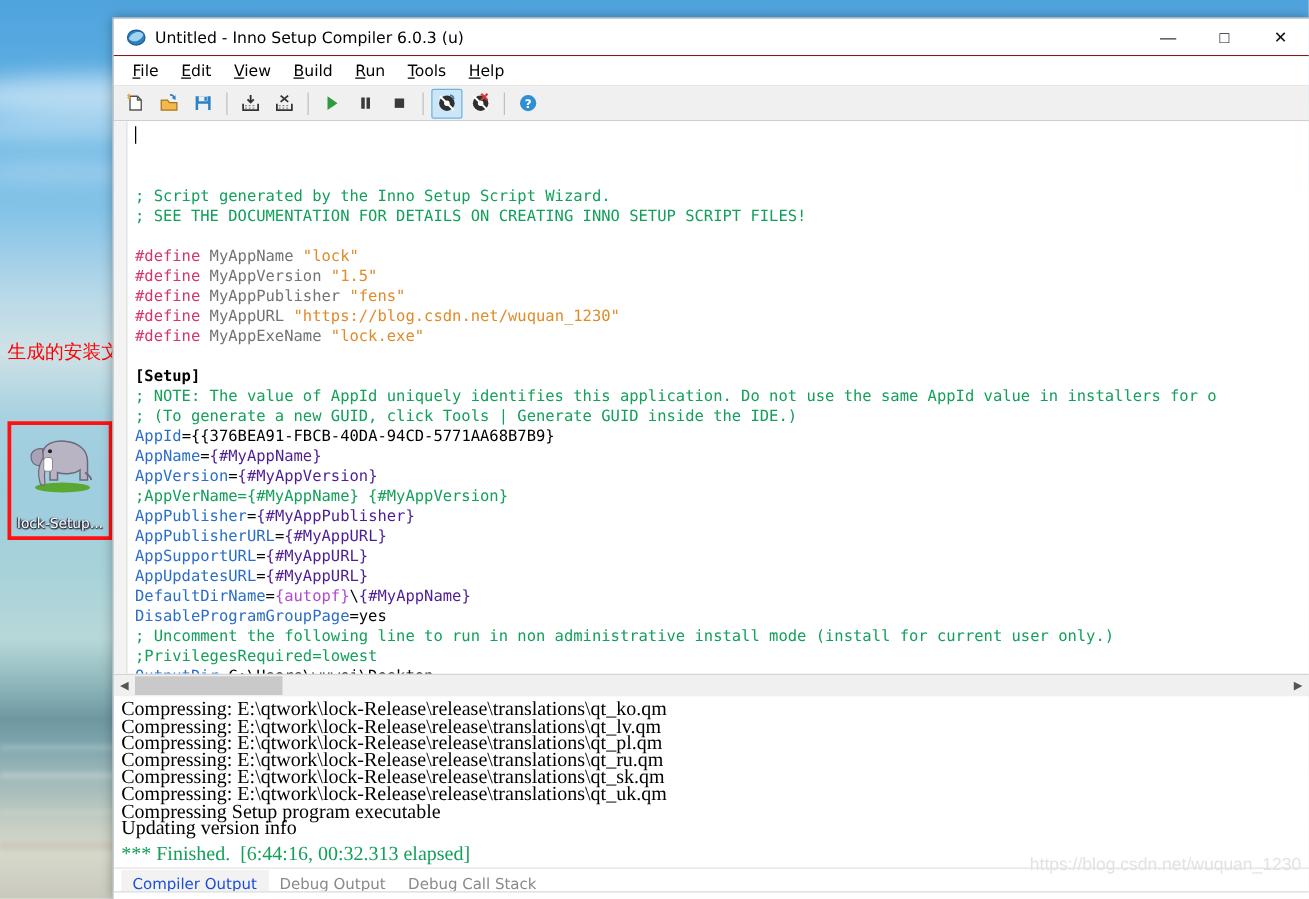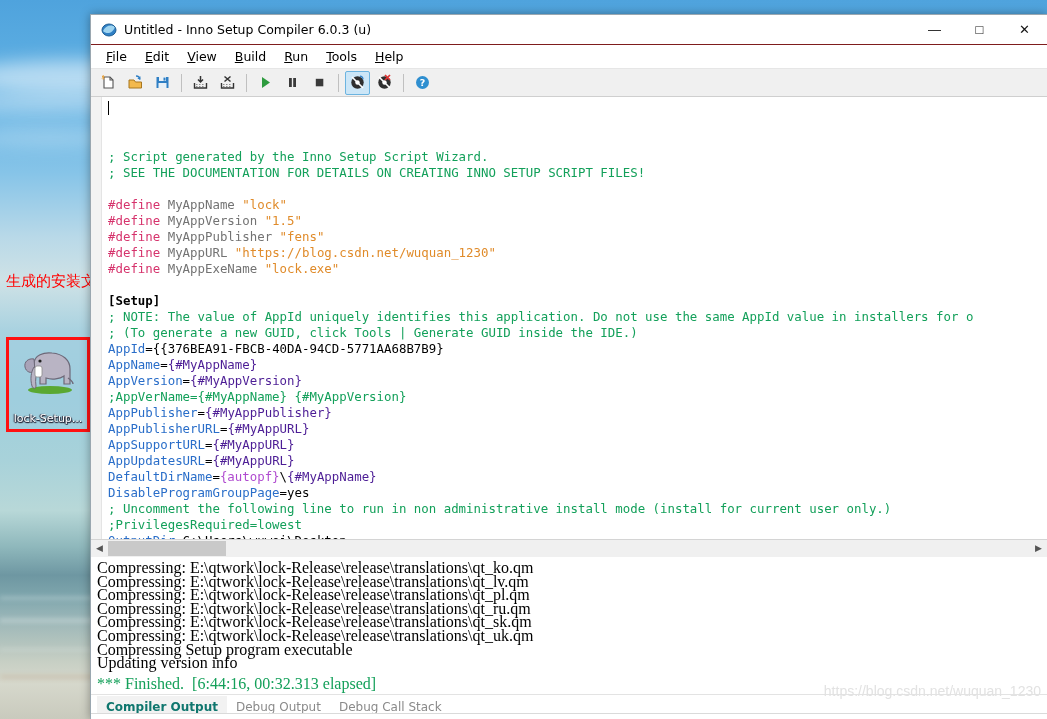--- a/index.html
+++ b/index.html
@@ -187,21 +187,21 @@
   
   #tabs {
     height: 25px; flex: 0 0 25px; display: flex; align-items: flex-end;
     background: #ffffff; border-top: 1px solid #e3e3e3;
     padding-left: 6px; position: relative;
   }
   #tabs .tab {
     padding: 4px 9px 5px 9px; font-size: 12px; color: #8a8a8a;
     font-family: "DejaVu Sans", sans-serif;
   }
-  #tabs .tab.active { color: #0f766e; font-weight: bold; background: #f2f2f2; }
+  #tabs .tab.active { color: #1d4ed8; font-weight: normal; background: #f2f2f2; }
   #watermark {
     position: absolute; right: 6px; bottom: 20px;
     font-size: 14px; color: #e2e2e2; white-space: nowrap;
     font-family: Liberation Sans, sans-serif;
     text-align: right;
   }
   #statusline {
     position: absolute; left: 0; right: 0; bottom: 0;
     height: 6px; background: #ffffff; border-top: 1px solid #dadada;
   }

